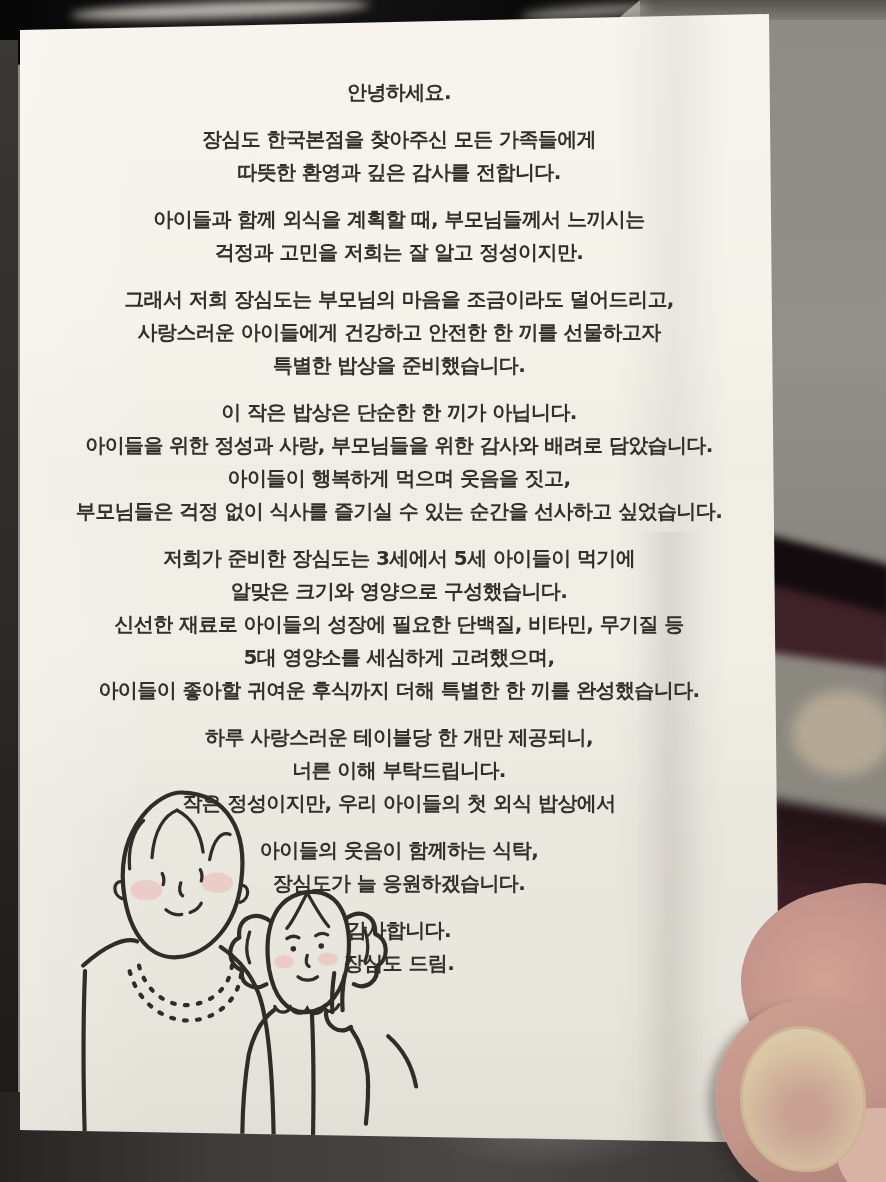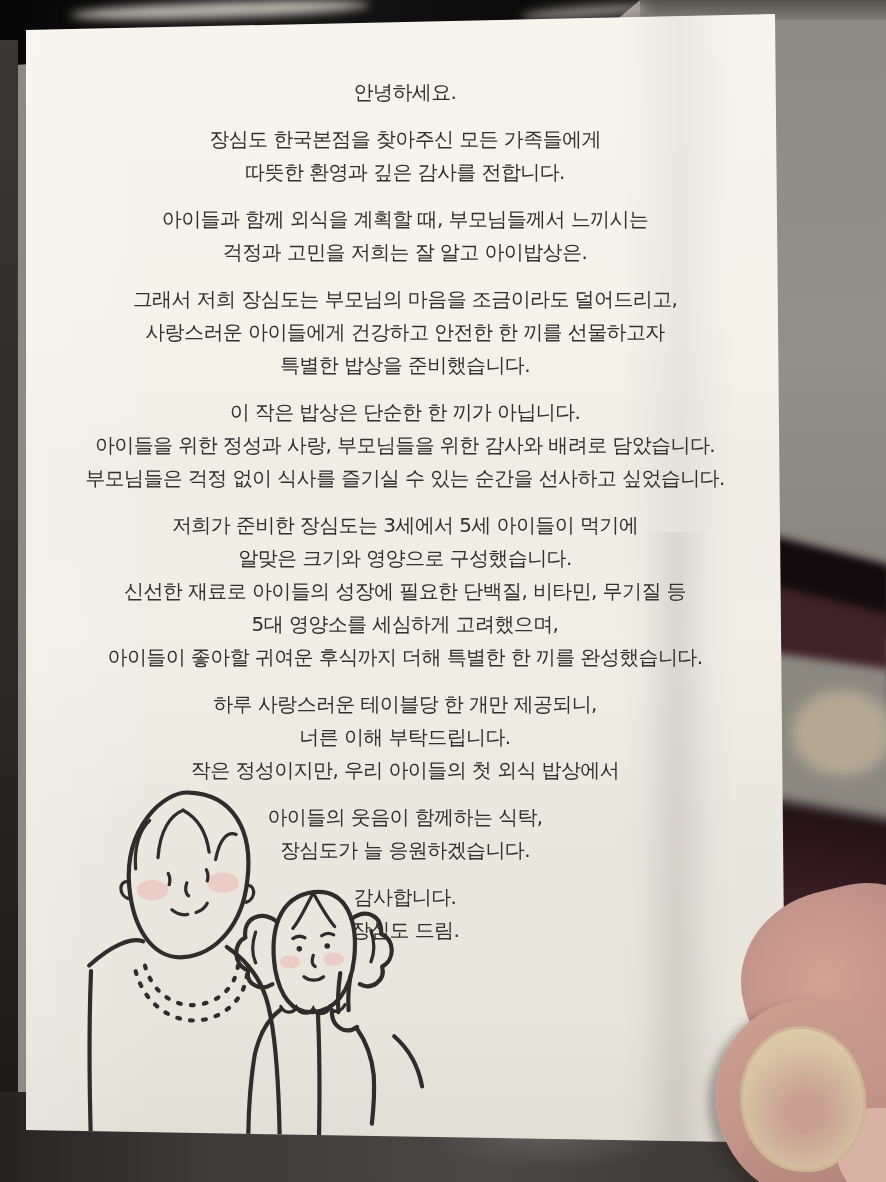--- a/index.html
+++ b/index.html
@@ -31,25 +31,25 @@
     background:#b5a995;border-radius:50%;filter:blur(7px);}
   .bg-maroon-mass{position:absolute;left:770px;top:810px;width:130px;height:260px;z-index:3;
     background:linear-gradient(180deg,#1f1115 0%,#402027 45%,#2e181d 100%);
     transform:skewY(10deg);filter:blur(6px);}
   .bg-fabric-bottom{position:absolute;left:0;top:1092px;width:886px;height:90px;z-index:1;
     background:linear-gradient(90deg,#262422 0%,#3f3d3a 25%,#4a4845 55%,#343230 100%);}
   .bg-fabric-fold{position:absolute;left:430px;top:1100px;width:240px;height:70px;z-index:1;
     background:radial-gradient(ellipse at center,rgba(120,117,112,0.5),transparent 70%);}
 
   
-  .card{position:absolute;left:22px;top:12px;width:766px;height:1134px;z-index:4;
+  .card{position:absolute;left:16px;top:12px;width:766px;height:1134px;z-index:4;
     clip-path:polygon(4px 18px,753px 2px,764px 1131px,4px 1118px);
     background:linear-gradient(180deg,#f7f4ed 0%,#f5f2ea 28%,#f0ede5 40%,#f1eee6 55%,
                #eae7df 72%,#e8e5dc 88%,#e1ded5 100%);
-    color:#33302c;}
+    color:#33302c;font-weight:bold;}
   .card-light{position:absolute;inset:0;pointer-events:none;
     background:linear-gradient(90deg,rgba(255,255,255,0.18) 0%,transparent 18%,
                transparent 78%,rgba(0,0,0,0.05) 86%,transparent 93%);}
   .card-crease{position:absolute;left:620px;top:520px;width:70px;height:614px;pointer-events:none;
     background:linear-gradient(90deg,transparent,rgba(90,85,75,0.08) 45%,transparent);}
 
   .letter{position:relative;padding:64px 55px 0;text-align:center;
     font-size:20px;line-height:33px;letter-spacing:-0.6px;}
   .letter p{margin:0 0 14px;}
   .letter .line{display:block;}
@@ -104,30 +104,31 @@
     <div class="letter">
       <p>
         <span class="line">안녕하세요.</span>
       </p>
       <p>
         <span class="line">장심도 한국본점을 찾아주신 모든 가족들에게</span>
         <span class="line">따뜻한 환영과 깊은 감사를 전합니다.</span>
       </p>
       <p>
         <span class="line">아이들과 함께 외식을 계획할 때, 부모님들께서 느끼시는</span>
-        <span class="line">걱정과 고민을 저희는 잘 알고 아이밥상은.</span>
+        <span class="line">걱정과 고민을 저희는 잘 알고 정성이지만.</span>
       </p>
       <p>
         <span class="line">그래서 저희 장심도는 부모님의 마음을 조금이라도 덜어드리고,</span>
         <span class="line">사랑스러운 아이들에게 건강하고 안전한 한 끼를 선물하고자</span>
         <span class="line">특별한 밥상을 준비했습니다.</span>
       </p>
       <p>
         <span class="line">이 작은 밥상은 단순한 한 끼가 아닙니다.</span>
         <span class="line">아이들을 위한 정성과 사랑, 부모님들을 위한 감사와 배려로 담았습니다.</span>
+        <span class="line">아이들이 행복하게 먹으며 웃음을 짓고,</span>
         <span class="line">부모님들은 걱정 없이 식사를 즐기실 수 있는 순간을 선사하고 싶었습니다.</span>
       </p>
       <p>
         <span class="line">저희가 준비한 장심도는 3세에서 5세 아이들이 먹기에</span>
         <span class="line">알맞은 크기와 영양으로 구성했습니다.</span>
         <span class="line">신선한 재료로 아이들의 성장에 필요한 단백질, 비타민, 무기질 등</span>
         <span class="line">5대 영양소를 세심하게 고려했으며,</span>
         <span class="line">아이들이 좋아할 귀여운 후식까지 더해 특별한 한 끼를 완성했습니다.</span>
       </p>
       <p>

